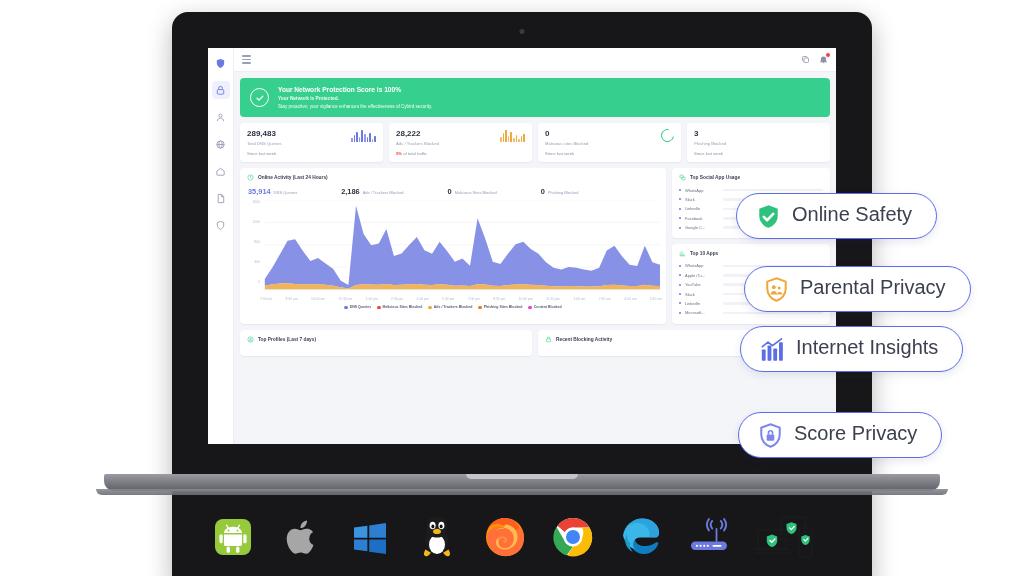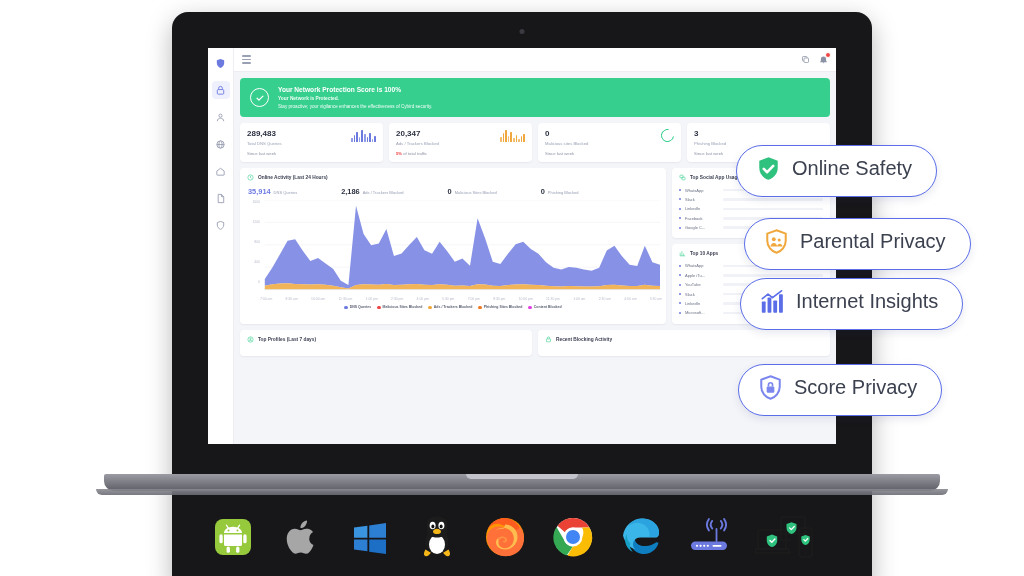--- a/index.html
+++ b/index.html
@@ -155,24 +155,25 @@
   .app-row .nm { font-size: 4px; color: #6b7084; width: 34px; flex-shrink: 0; white-space: nowrap; overflow: hidden; }
   .app-row .track { flex: 1; height: 2.6px; background: #f1f2f7; border-radius: 2px; overflow: hidden; }
   .app-row .fill { height: 100%; background: #6c7ae0; border-radius: 2px; }
 
   
   .bottom { display: flex; gap: 6px; }
   .bottom .panel { flex: 1; height: 26px; }
 
   
   .pill {
-    position: absolute; display: flex; align-items: center; gap: 10px;
+    position: absolute; display: flex; align-items: flex-start; gap: 10px;
     background: #fff; border: 1.7px solid #5b6ee8; border-radius: 40px;
-    padding: 9px 24px 14px 18px;
+    padding: 9px 24px 8px 18px;
     box-shadow: 0 3px 9px rgba(30,40,110,.10);
+    margin-top: 48px;
   }
   .pill .txt { font-size: 20px; color: #3c4150; white-space: nowrap; }
   .pill svg { width: 27px; height: 27px; display: block; flex-shrink: 0; }
   #pill-safety   { left: 736px; top: 145px; }
   #pill-parental { left: 744px; top: 218px; }
   #pill-insights { left: 740px; top: 278px; }
   #pill-privacy  { left: 738px; top: 364px; }
 
   
   .platforms {
@@ -293,21 +294,21 @@
                     <i style="height:28%;background:#8f9ae8"></i>
                       <i style="height:52%;background:#6c7ae0"></i>
                   </div>
                 </div>
                 <div class="stat-foot">Since last week</div>
               </div>
 
               <div class="stat">
                 <div class="stat-top">
                   <div>
-                    <div class="stat-num">20,347</div>
+                    <div class="stat-num">28,222</div>
                     <div class="stat-lbl">Ads / Trackers Blocked</div>
                   </div>
                   <div class="spark">
                     <i style="height:40%;background:#f3bd6c"></i>
                       <i style="height:72%;background:#f0a73c"></i>
                     <i style="height:95%;background:#f0a73c"></i>
                       <i style="height:50%;background:#f3bd6c"></i>
                     <i style="height:80%;background:#f0a73c"></i>
                       <i style="height:35%;background:#f3bd6c"></i>
                     <i style="height:60%;background:#f0a73c"></i>

